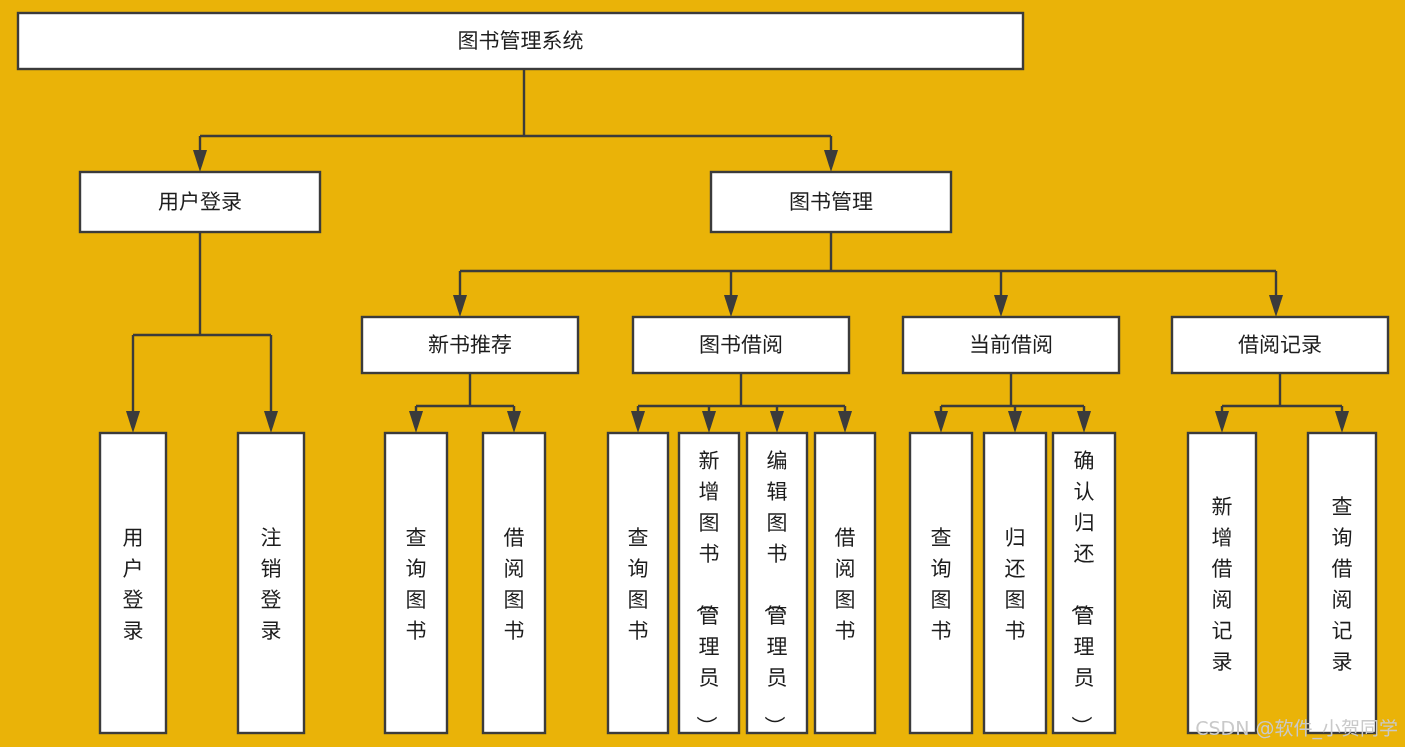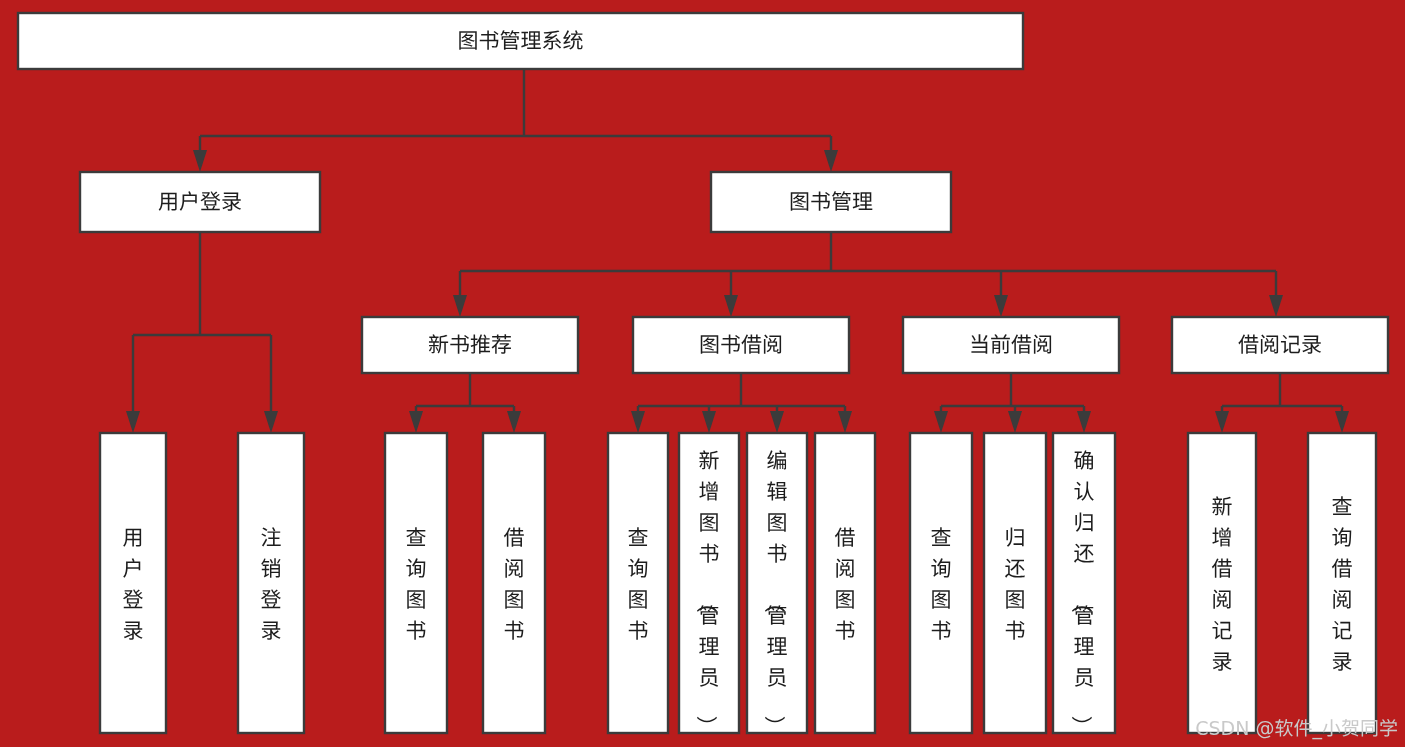--- a/index.html
+++ b/index.html
@@ -8,21 +8,21 @@
     padding: 0;
     background: #ffffff;
   }
   body {
     font-family: "Liberation Sans", "DejaVu Sans", sans-serif;
   }
   #diagram-root {
     position: relative;
     width: 1405px;
     height: 747px;
-    background: #b91c1c;
+    background: #eab308;
     overflow: hidden;
   }
   svg.diagram-canvas {
     position: absolute;
     left: 0;
     top: 0;
     width: 1405px;
     height: 747px;
     display: block;
   }

